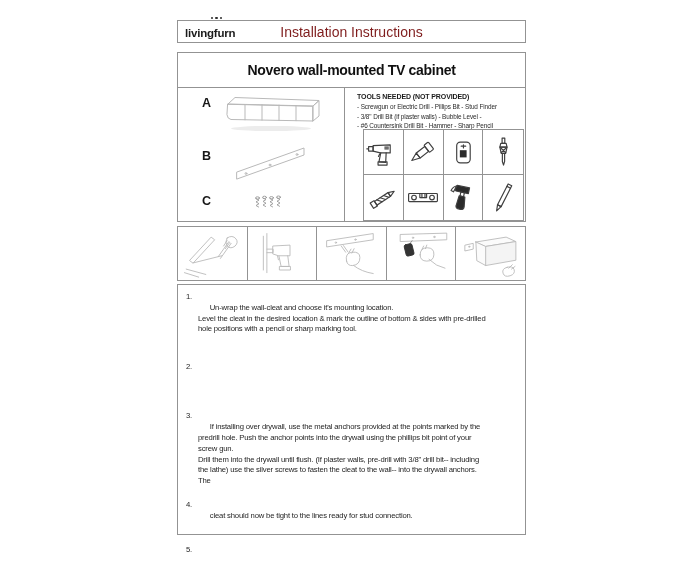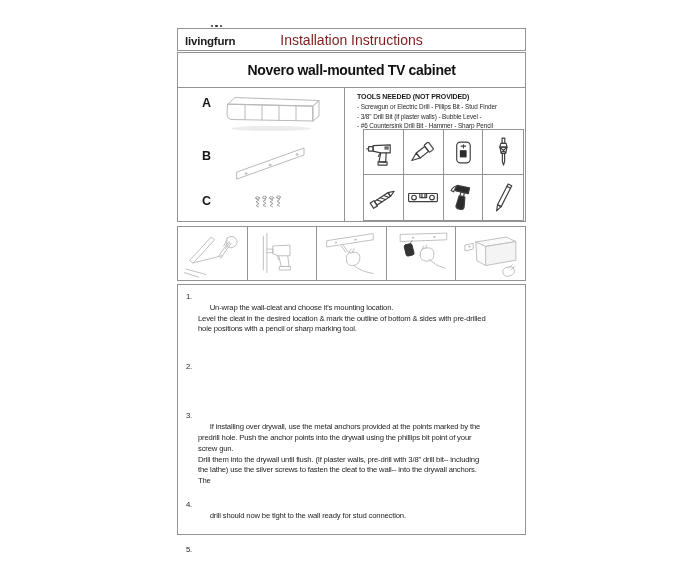--- a/index.html
+++ b/index.html
@@ -1,21 +1,21 @@
 <!DOCTYPE html>
 <html><head>
 <meta charset="utf-8">
 <style>
   html,body{margin:0;padding:0;background:#ffffff;}
   .canvas{position:relative;width:700px;height:568px;background:#ffffff;
           font-family:"Liberation Sans",sans-serif;color:#222;overflow:hidden;}
   .box{position:absolute;box-sizing:border-box;border:1px solid #939393;background:#fff;}
 
   
-  .hdr{left:177px;top:28px;width:349px;height:23px;}
+  .hdr{left:177px;top:20px;width:349px;height:23px;}
   .logo{position:absolute;left:7px;bottom:3px;font-weight:bold;font-size:11.5px;
         letter-spacing:-0.2px;color:#1b1b1b;}
   .logo-dots{position:absolute;top:-4px;left:33px;display:flex;gap:2px;}
   .logo-dots i{width:2.4px;height:2.4px;border-radius:50%;background:#2e2e2e;display:block;}
   .hdr-title{position:absolute;left:0;right:0;top:50%;transform:translateY(-50%);
              text-align:center;font-size:14px;color:#7f1d1d;}
 
   
   .title2{left:177px;top:52px;width:349px;height:36px;}
   .title2 .t{position:absolute;left:0;right:0;top:50%;transform:translateY(-50%);
@@ -287,20 +287,20 @@
     </div>
     <div class="step mb3">
       <span class="step-num">3.</span><span class="step-text">If installing over drywall, use the metal anchors provided at the points marked by the
 predrill hole. Push the anchor points into the drywall using the phillips bit point of your
 screw gun.
 Drill them into the drywall until flush. (If plaster walls, pre-drill with 3/8" drill bit-- including
 the lathe) use the silver screws to fasten the cleat to the wall-- into the drywall anchors.
 The</span>
     </div>
     <div class="step mb4">
-      <span class="step-num">4.</span><span class="step-text">drill should now be tight to the wall ready for stud connection.</span>
+      <span class="step-num">4.</span><span class="step-text">cleat should now be tight to the lines ready for stud connection.</span>
     </div>
     <div class="step">
       <span class="step-num">5.</span>
     </div>
   </div>
 
 </div>
 
 </body></html>

